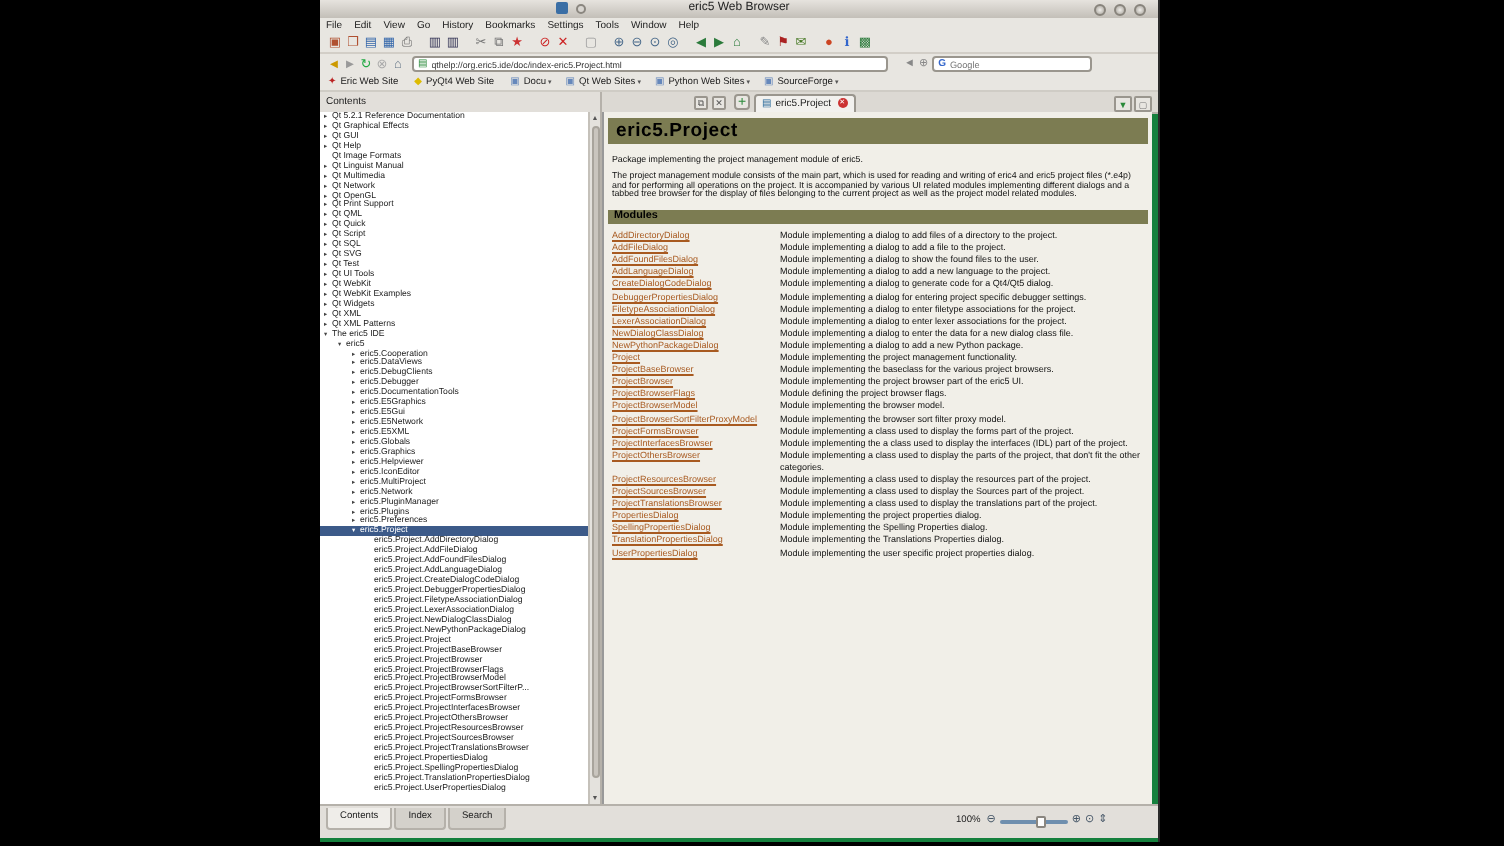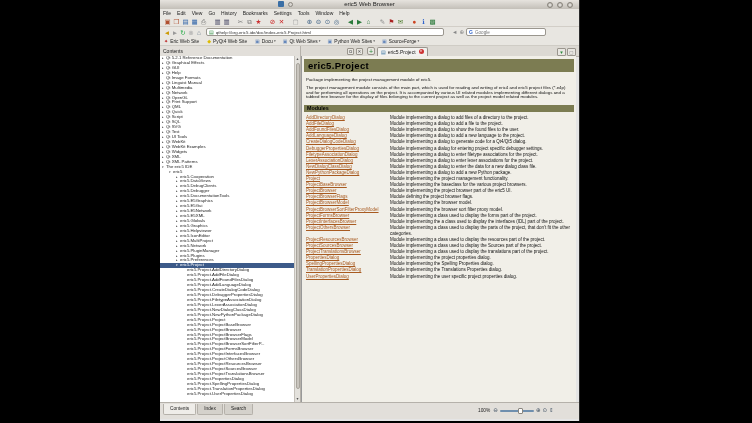--- a/index.html
+++ b/index.html
@@ -1,18 +1,18 @@
 <!DOCTYPE html>
 <html><head>
 <meta charset="utf-8">
 <style>
   html,body{margin:0;padding:0;}
   body{width:752px;height:423px;background:#000;position:relative;overflow:hidden;
        font-family:"Liberation Sans","DejaVu Sans",sans-serif;}
-  .window{position:absolute;left:160px;top:0;width:420px;height:421px;background:#e5e5e5;
+  .window{position:absolute;left:160px;top:0;width:420px;height:421px;background:#15803d;
           border-right:1px solid #2a2a2a;box-sizing:border-box;}
   
   .titlebar{position:absolute;left:0;top:0;width:100%;height:9px;
             background:linear-gradient(#e6e3de,#c3bfb8);border-bottom:1px solid #a9a59e;}
   .titlebar .appicon{position:absolute;left:118px;top:1px;width:6px;height:6px;background:#3a6ea5;border-radius:1px;}
   .titlebar .appdot{position:absolute;left:128px;top:2px;width:5px;height:5px;background:#d8d5d0;border:1px solid #8a867f;border-radius:50%;box-sizing:border-box;}
   .titlebar .wtitle{position:absolute;left:0;right:0;top:0;text-align:center;font-size:6px;line-height:9px;color:#222;}
   .winbtn{position:absolute;top:1.5px;width:6px;height:6px;border-radius:50%;
           background:radial-gradient(#efede9,#a8a49c);border:1px solid #88847c;box-sizing:border-box;}
   

